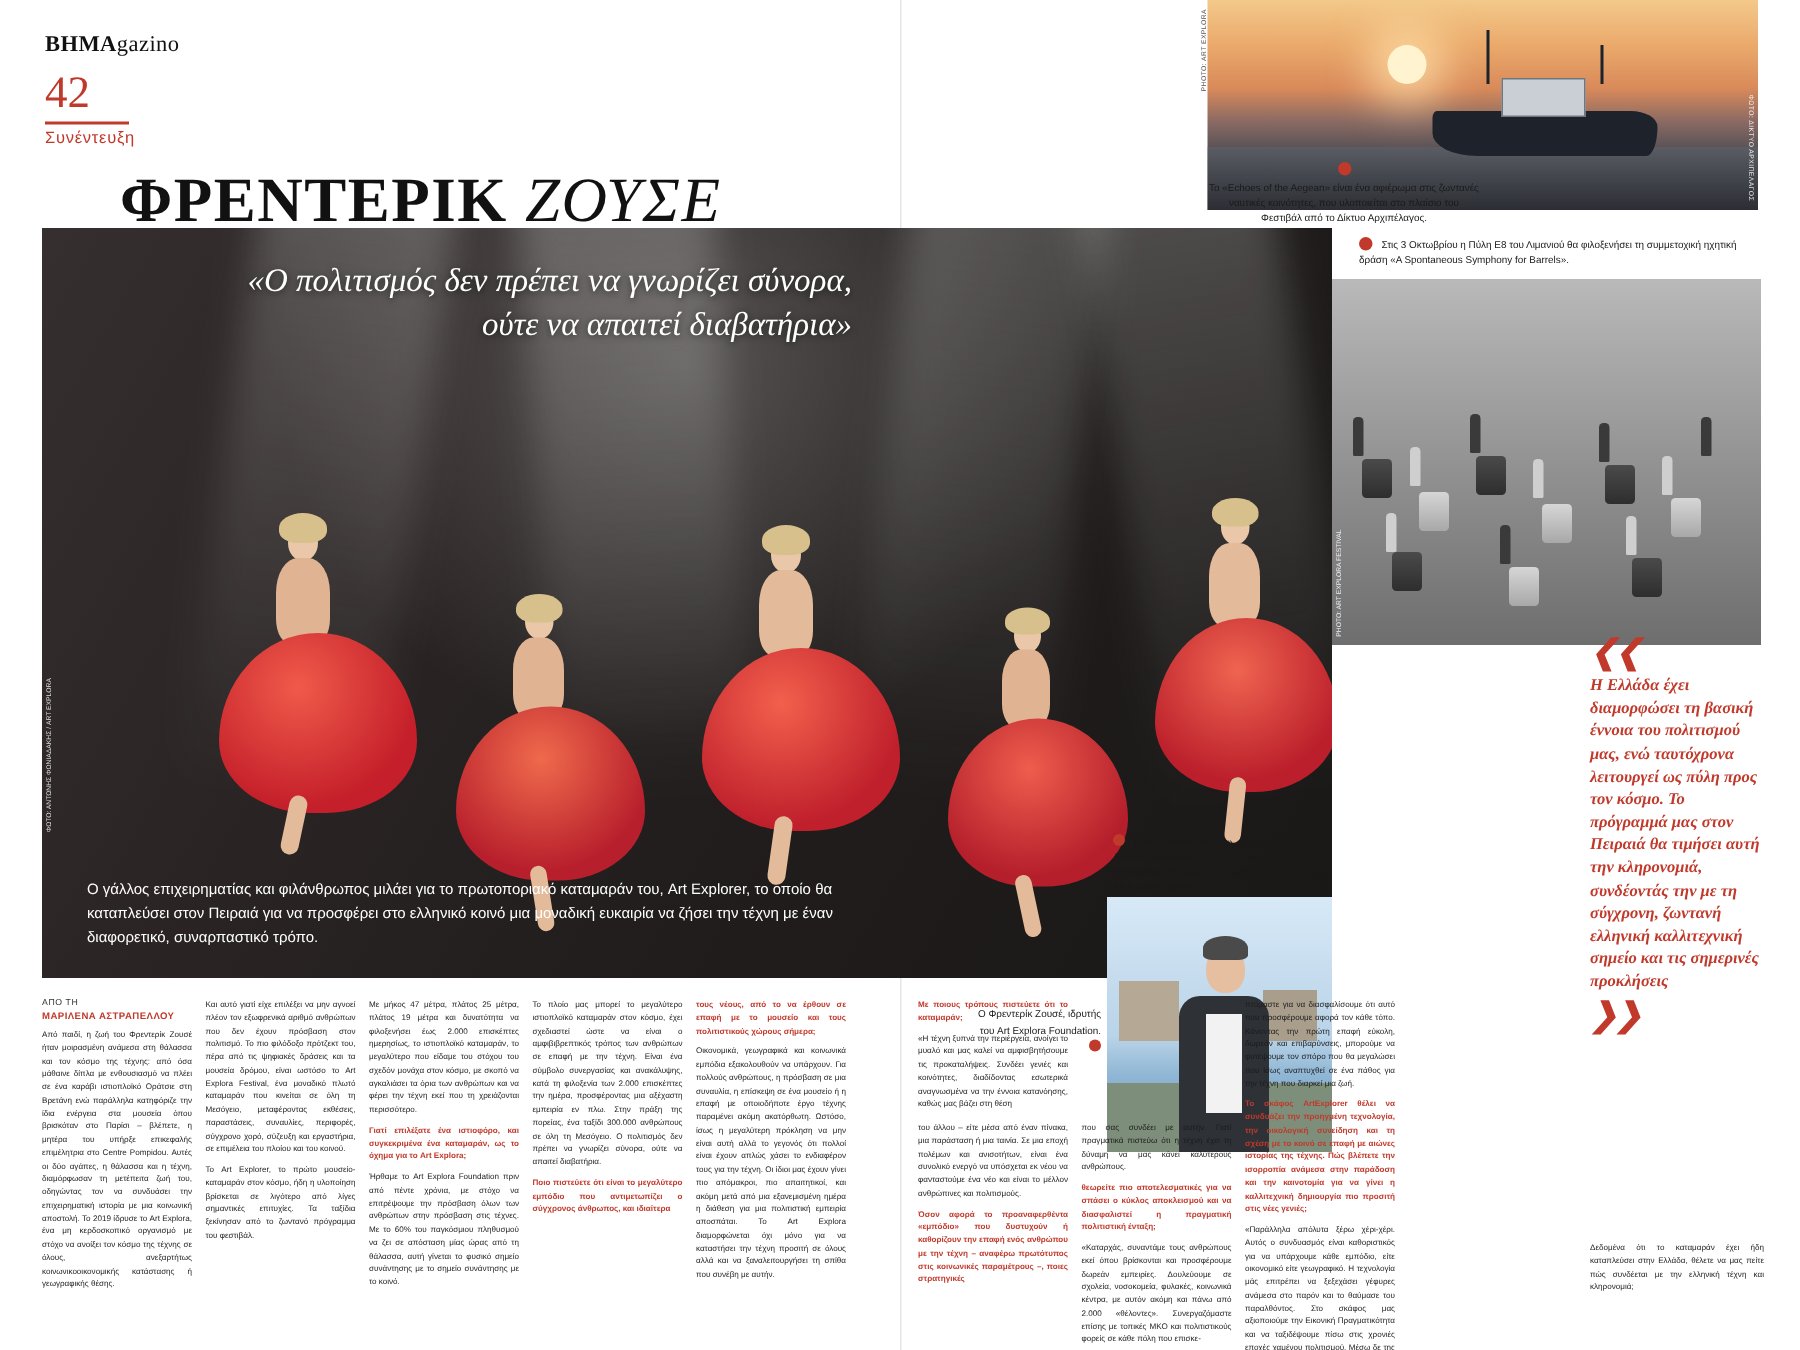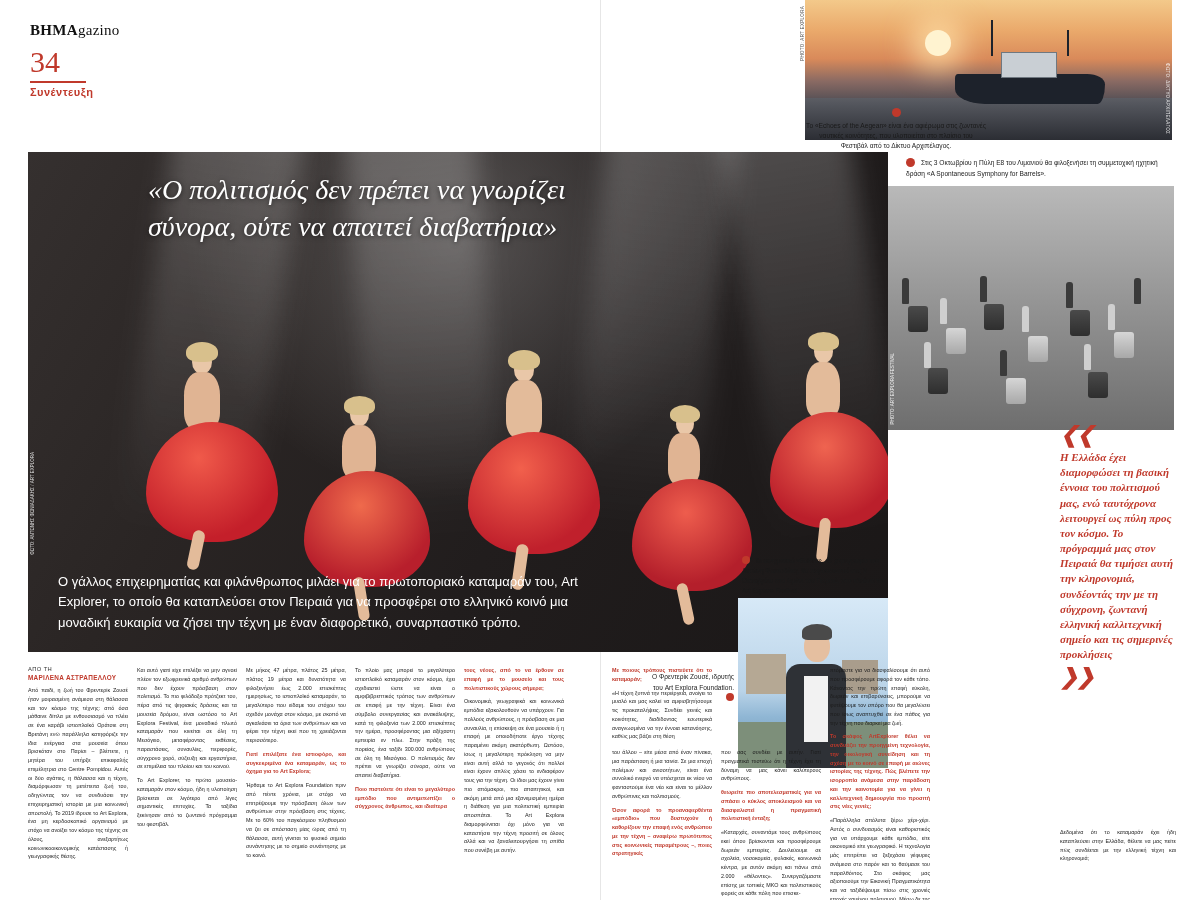--- a/index.html
+++ b/index.html
@@ -19,21 +19,21 @@
 
   
   .masthead { position:absolute; font-family:"Liberation Serif", serif; }
   .mast-left { left:30px; top:22px; }
   .mast-right { right:28px; top:22px; text-align:right; }
   .mast-logo { font-size:15px; letter-spacing:.3px; font-weight:700; }
   .mast-logo .thin { font-weight:400; }
   .folio { font-size:30px; color:#c0392b; font-family:"Liberation Serif", serif; margin-top:8px; line-height:1; }
   .rule { height:2px; background:#c0392b; width:56px; margin:4px 0 3px; }
   .mast-right .rule { margin-left:auto; }
-  .kicker { font-size:11px; color:#c0392b; letter-spacing:.5px; font-family:"Liberation Sans", sans-serif;font-weight:bold; }
+  .kicker { font-size:11px; color:#c0392b; letter-spacing:.5px; font-family:"Liberation Sans", sans-serif; }
 
   
   .boat-photo {
     position:absolute; left:805px; top:0; width:367px; height:140px;
     background:linear-gradient(#f3c98a 0%, #eaa96b 22%, #d98a5a 42%, #8a6a63 58%, #4a4a52 75%, #2e3038 100%);
     overflow:hidden;
   }
   .boat-sun { position:absolute; left:120px; top:30px; width:26px; height:26px; border-radius:50%; background:#fff3d0; box-shadow:0 0 28px 14px rgba(255,225,170,.75); }
   .boat-hull { position:absolute; left:150px; top:74px; width:150px; height:30px; background:#1d222b; border-radius:4px 24px 10px 40px/6px 14px 26px 20px; }
   .boat-cabin { position:absolute; left:196px; top:52px; width:56px; height:26px; background:#c9cfd4; border:1px solid #6f7880; }
@@ -83,28 +83,28 @@
   .dancer { position:absolute; }
   .skirt { position:absolute; border-radius:50% 50% 46% 46%/60% 60% 40% 40%; }
   .torso { position:absolute; border-radius:40% 40% 30% 30%; }
   .head { position:absolute; border-radius:50%; background:#e9c7a8; }
   .hair { position:absolute; border-radius:50% 50% 40% 40%; background:#d8c08c; }
   .leg { position:absolute; background:#e3bb9a; border-radius:6px; }
 
   
   .photo-quote {
     position:absolute; left:120px; top:20px; width:420px;
-    font-size:28px; font-style:italic; color:#fff; line-height:1.32;
-    font-family:"Liberation Serif", serif;
+    font-size:22px; font-style:italic; color:#fff; line-height:1.32;
+    text-align:right; font-family:"Liberation Serif", serif;
     text-shadow:0 1px 5px rgba(0,0,0,.6);
   }
   
   .photo-deck {
     position:absolute; left:30px; bottom:18px; width:540px;
-    font-size:13px; color:#fff; line-height:1.6;
+    font-size:10px; color:#fff; line-height:1.6;
     font-family:"Liberation Sans", sans-serif;
   }
   .dance-credit {
     position:absolute; left:2px; top:300px; writing-mode:vertical-rl; transform:rotate(180deg);
     font-size:4.5px; color:#ddd; font-family:"Liberation Sans", sans-serif;
   }
 
   
   .barrels {
     position:absolute; left:888px; top:186px; width:286px; height:244px;
@@ -188,21 +188,21 @@
 </style>
 </head>
 <body>
 
 <div class="page">
 
   <div class="gutter"></div>
 
   <div class="masthead mast-left">
     <div class="mast-logo"><span>BHMA</span><span class="thin">gazino</span></div>
-    <div class="folio">34</div>
+    <div class="folio">42</div>
     <div class="rule"></div>
     <div class="kicker">Συνέντευξη</div>
   </div>
 
   <div class="masthead mast-right">
     <div class="mast-logo"><span>BHMA</span><span class="thin">gazino</span></div>
     <div class="folio">35</div>
     <div class="rule"></div>
     <div class="kicker">Συνέντευξη</div>
   </div>
@@ -220,20 +220,24 @@
 
   <div class="cap cap-aegean">
     <span class="dot"></span>
     <span>Το «Echoes of the Aegean» είναι ένα αφιέρωμα στις ζωντανές ναυτικές κοινότητες, που υλοποιείται στο πλαίσιο του Φεστιβάλ από το Δίκτυο Αρχιπέλαγος.</span>
   </div>
 
   <div class="cap cap-spont">
     <span class="dot"></span><span>Στις 3 Οκτωβρίου η Πύλη Ε8 του Λιμανιού θα φιλοξενήσει τη συμμετοχική ηχητική δράση «A Spontaneous Symphony for Barrels».</span>
   </div>
 
+  <div class="headline">
+    <span>ΦΡΕΝΤΕΡΙΚ</span>
+    <span class="italic">ΖΟΥΣΕ</span>
+  </div>
 
   <div class="dance">
     <div class="beam b1"></div>
     <div class="beam b2"></div>
     <div class="beam b3"></div>
     <div class="beam b4"></div>
 
     <div class="dancer" style="left:110px; top:190px; width:150px; height:230px;">
       <div class="head" style="left:54px; top:8px; width:20px; height:24px;"></div>
       <div class="hair" style="left:48px; top:0px; width:32px; height:20px;"></div>

